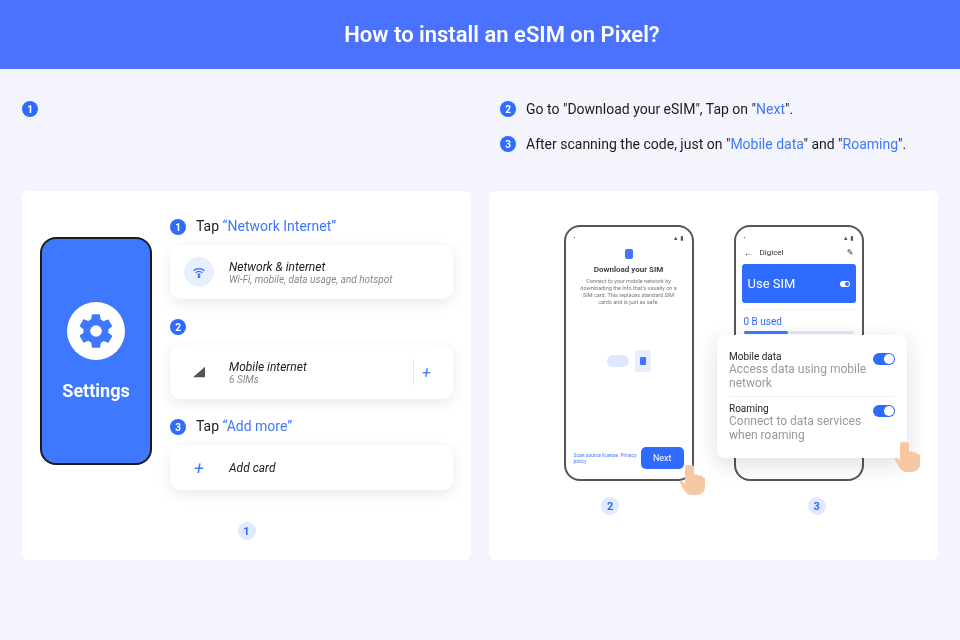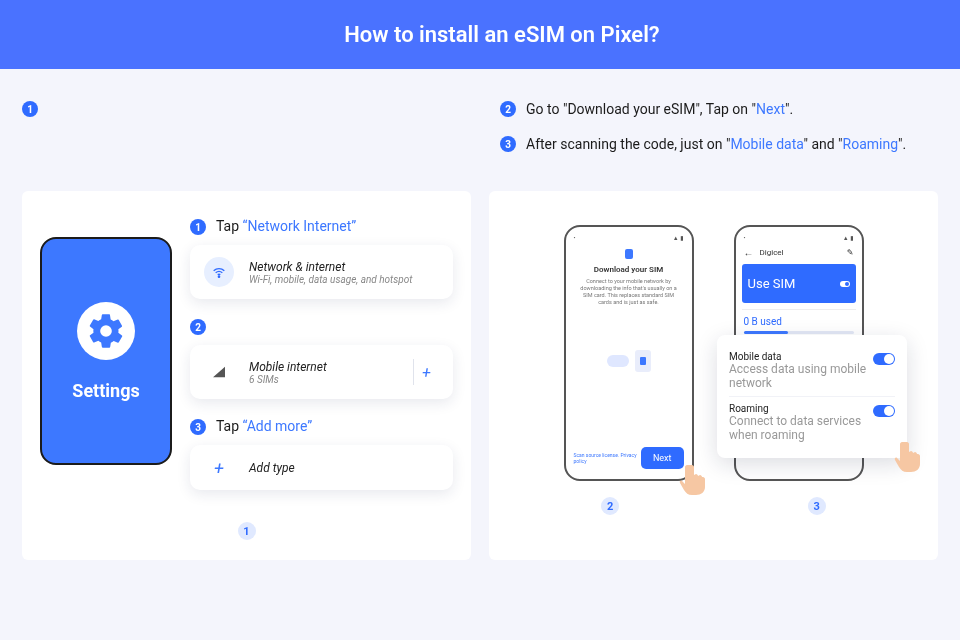--- a/index.html
+++ b/index.html
@@ -56,21 +56,21 @@
   .panel {
     flex: 1;
     background: #fff;
     border-radius: 6px;
     padding: 26px 18px 20px 18px;
     position: relative;
   }
   
   .panelA-inner { display: flex; gap: 18px; }
   .phone {
-    width: 132px; height: 228px;
+    width: 112px; height: 228px;
     border: 2.5px solid #1b1b1b;
     border-radius: 16px;
     background: #3d78ff;
     display: flex; flex-direction: column;
     align-items: center; justify-content: center;
     gap: 20px;
     margin-top: 20px;
   }
   .gear {
     width: 58px; height: 58px; border-radius: 50%;
@@ -317,21 +317,21 @@
           <div class="step">
             <div class="step-head">
               <span class="badge">3</span>
               <span>
                 <span>Tap </span><span class="hl">“Add more”</span>
               </span>
             </div>
             <div class="card card-add">
               <div class="plus-left">+</div>
               <div class="card-text">
-                <div class="t1">Add type</div>
+                <div class="t1">Add card</div>
               </div>
             </div>
           </div>
         </div>
       </div>
       <div class="bottom-badges">
         <div class="big-badge">1</div>
       </div>
     </div>
 

